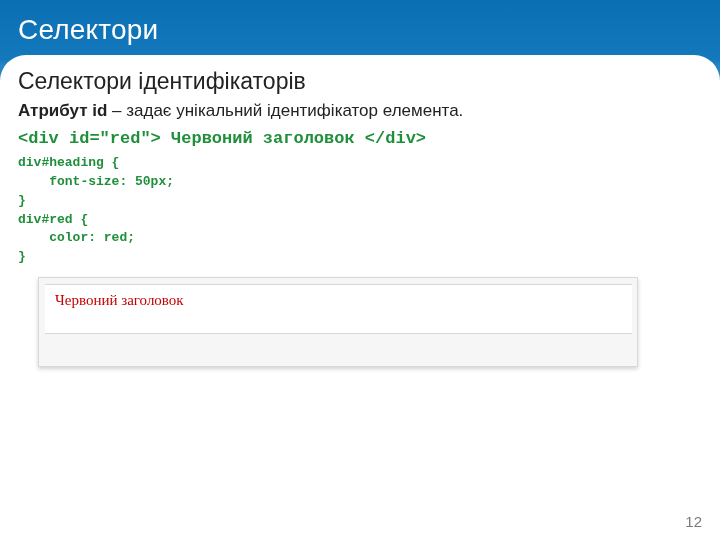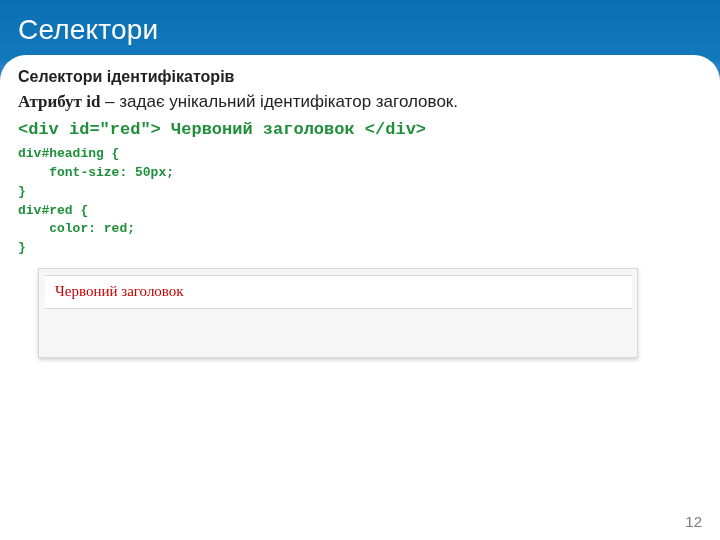--- a/index.html
+++ b/index.html
@@ -38,31 +38,31 @@
   }
   .content {
     position: absolute;
     top: 68px;
     left: 18px;
     right: 18px;
     z-index: 2;
     color: #333;
   }
   .subtitle {
-    font-size: 16px;
-    font-weight: 700;
+    font-size: 23px;
+    font-weight: 400;
     color: #222;
     margin-bottom: 6px;
   }
   .desc {
     font-size: 17px;
     color: #222;
     margin-bottom: 8px;
   }
-  .desc b { font-weight: 700; font-family: Liberation Serif, serif; }
+  .desc b { font-weight: 700; }
   .code-html {
     font-family: "Courier New", Courier, monospace;
     font-size: 17px;
     font-weight: 700;
     color: #1f8f3a;
     margin-bottom: 6px;
     white-space: pre;
   }
   .code-css {
     font-family: "Courier New", Courier, monospace;
@@ -81,21 +81,21 @@
     background: #f6f6f6;
     border: 1px solid #d8d8d8;
     box-shadow: 0 2px 4px rgba(0,0,0,0.18);
     position: relative;
   }
   .example-inner {
     position: absolute;
     top: 6px;
     left: 6px;
     right: 5px;
-    height: 34px;
+    height: 50px;
     background: #ffffff;
     border-top: 1px solid #d8d8d8;
     border-bottom: 1px solid #d8d8d8;
     padding: 6px 10px;
   }
   .example-text {
     font-family: "Times New Roman", Times, serif;
     color: #c40202;
     font-size: 15px;
   }
@@ -110,21 +110,21 @@
 </style>
 </head>
 <body>
 
 <div class="slide">
   <div class="title">Селектори</div>
 
   <div class="content">
     <div class="subtitle">Селектори ідентифікаторів</div>
     <div class="desc">
-      <b>Атрибут </b><b>id</b><span> – задає унікальний ідентифікатор заголовок.</span>
+      <b>Атрибут </b><b>id</b><span> – задає унікальний ідентифікатор елемента.</span>
     </div>
     <div class="code-html">&lt;div id="red"&gt; Червоний заголовок &lt;/div&gt;</div>
     <div class="code-css">div#heading {
     font-size: 50px;
 }
 div#red {
     color: red;
 }</div>
 
     <div class="example-box">

